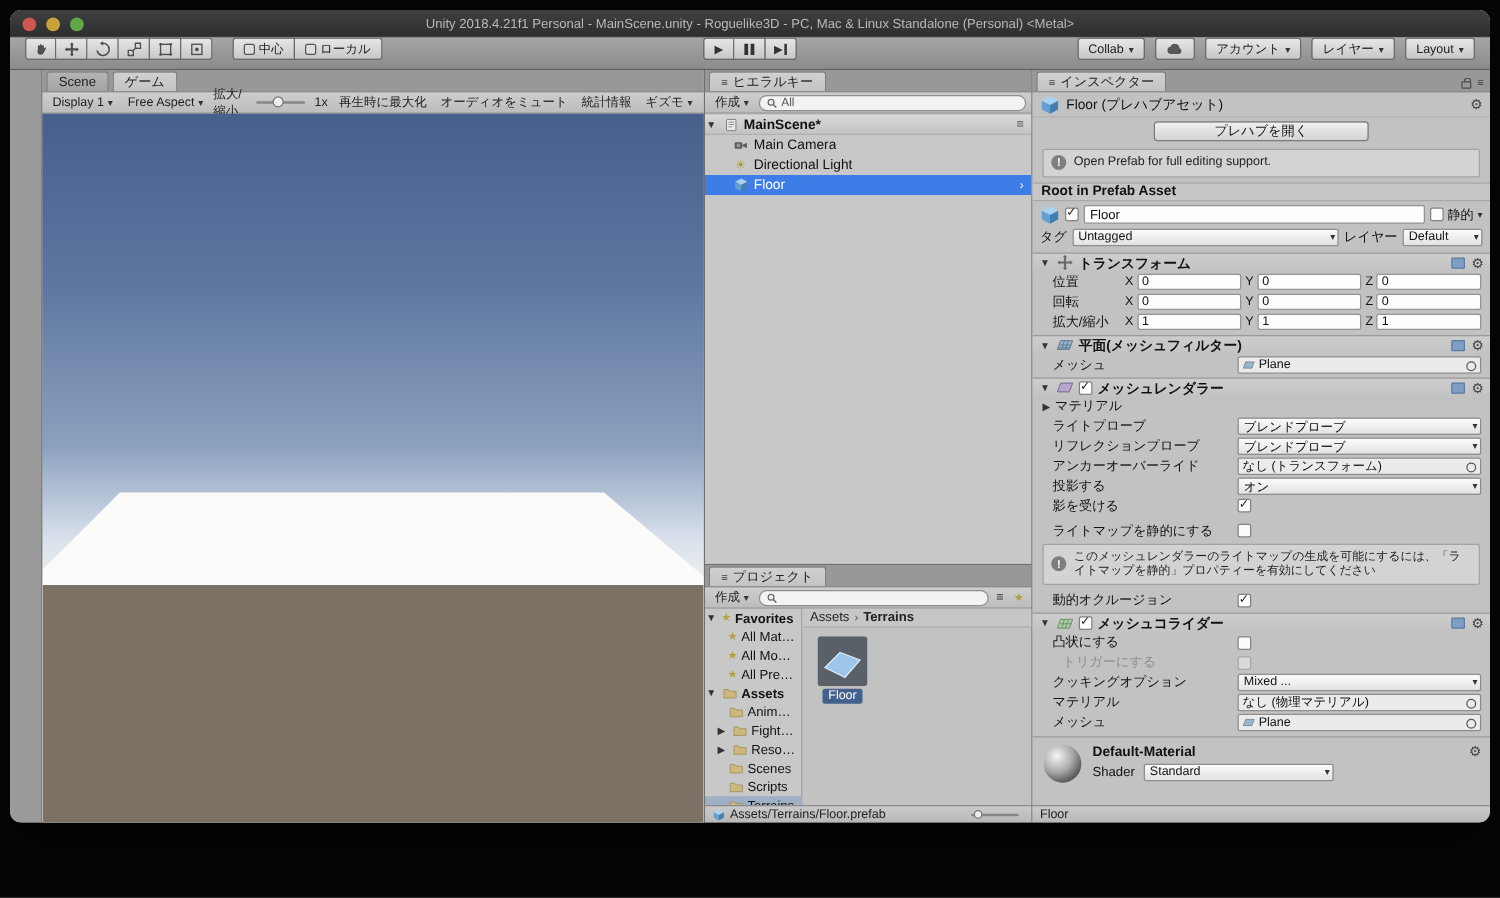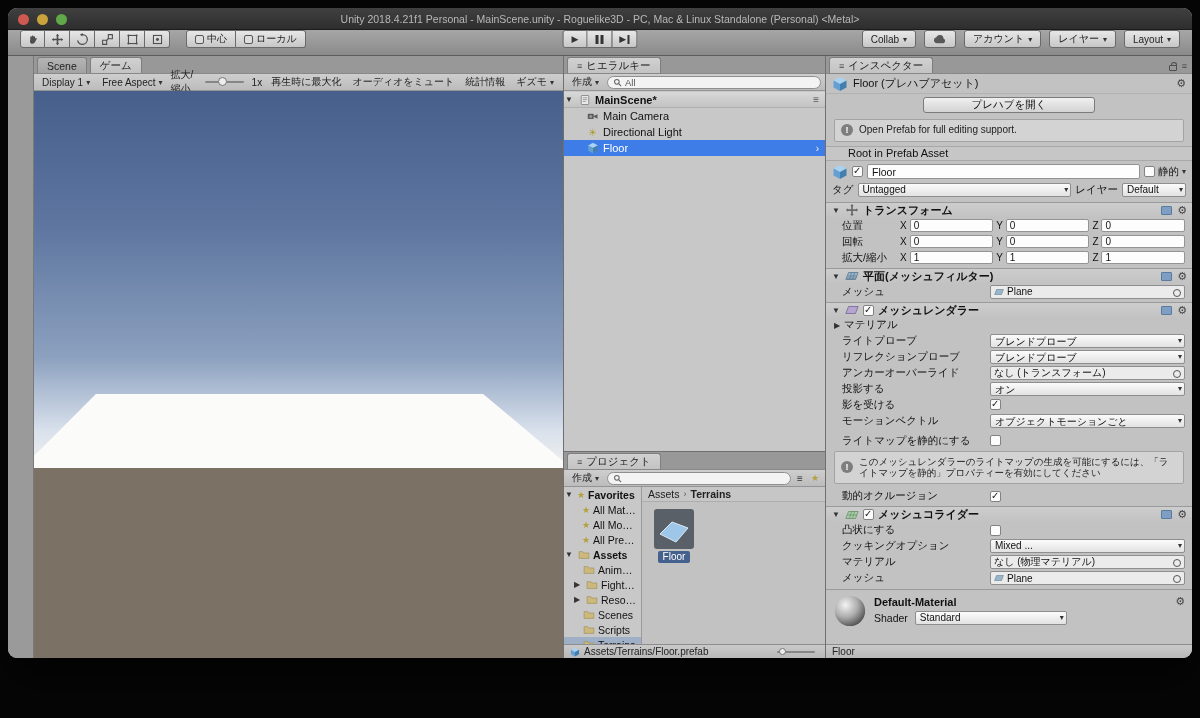--- a/index.html
+++ b/index.html
@@ -90,21 +90,21 @@
 
 .insp-body{flex:1;overflow:hidden;background:#c2c2c2;font-size:11px;color:#111;display:flex;flex-direction:column}
 .asset-hdr{height:20px;flex:none;display:flex;align-items:center;gap:5px;padding:0 6px;border-bottom:1px solid #b2b2b2}
 .asset-hdr svg{width:16px;height:16px}
 .gear{color:#454545;font-size:11px}
 .btnrow{display:flex;justify-content:center;padding:3px 0 4px;flex:none}
 .unibtn{min-width:172px;height:16px;background:linear-gradient(#f0f0f0,#d3d3d3);border:1px solid #7b7b7b;border-radius:3px;font-size:10.5px;color:#111;display:flex;align-items:center;justify-content:center;font-family:inherit}
 .helpbox{margin:2px 8px 4px;background:#d3d3d3;border:1px solid #a3a3a3;border-radius:2px;display:flex;align-items:center;gap:6px;padding:4px 6px;font-size:10px;color:#222;line-height:1.25;flex:none}
 .ibang{width:12px;height:12px;flex:none;border-radius:50%;background:#7e7e7e;display:flex;align-items:center;justify-content:center}
 .ibang::after{content:"!";color:#fff;font-size:9px;font-weight:bold}
-.roothdr{height:15px;flex:none;display:flex;align-items:center;font-weight:normal;font-size:11px;padding:0 22px;border-top:1px solid #a8a8a8;border-bottom:1px solid #a8a8a8;background:#c6c6c6}
+.roothdr{height:15px;flex:none;display:flex;align-items:center;font-weight:bold;font-size:11px;padding:0 7px;border-top:1px solid #a8a8a8;border-bottom:1px solid #a8a8a8;background:#c6c6c6}
 .gorow{display:flex;align-items:center;gap:4px;padding:3px 6px 1px;flex:none}
 .gorow svg{width:16px;height:16px}
 .namefield{flex:1;height:15px;background:#fdfdfd;border:1px solid #929292;border-radius:2px;font-size:10.5px;display:flex;align-items:center;padding:0 4px;min-width:0}
 .staticbox{display:flex;align-items:center;gap:3px;font-size:10.5px;flex:none}
 .tagrow{display:flex;align-items:center;gap:4px;padding:2px 6px 3px;font-size:10.5px;flex:none}
 .popup{height:14px;background:linear-gradient(#fbfbfb,#e2e2e2);border:1px solid #8e8e8e;border-radius:2px;font-size:10px;display:flex;align-items:flex-start;padding:0 13px 0 4px;position:relative;overflow:hidden;white-space:nowrap;min-width:0;color:#111}
 .popup::after{content:"▾";position:absolute;right:2px;top:1px;font-size:8px;color:#333}
 .objfield{height:14px;background:#ebebeb;border:1px solid #8e8e8e;border-radius:2px;font-size:10px;display:flex;align-items:center;gap:3px;padding:0 15px 0 3px;position:relative;overflow:hidden;white-space:nowrap;min-width:0;color:#111}
 .objfield::after{content:"";position:absolute;right:3px;top:3px;width:6px;height:6px;border:1.5px solid #555;border-radius:50%}
 .objfield svg{width:10px;height:10px;flex:none}
@@ -648,26 +648,20 @@
         <div class="irow">
           <span class="ilabel">投影する</span>
           <div class="popup grow">
               <span>オン</span>
             </div>
         </div>
         <div class="irow">
           <span class="ilabel">影を受ける</span>
           <span class="chk" data-checked="true"></span>
         </div>
-        <div class="irow">
-          <span class="ilabel">モーションベクトル</span>
-          <div class="popup grow">
-              <span>オブジェクトモーションごと</span>
-            </div>
-        </div>
         <div class="gaprow"></div>
         <div class="irow">
           <span class="ilabel">ライトマップを静的にする</span>
           <span class="chk" data-checked="false"></span>
         </div>
         <div class="helpbox" style="font-size:9.5px">
           <span class="ibang"></span>
           <span>このメッシュレンダラーのライトマップの生成を可能にするには、「ライトマップを静的」プロパティーを有効にしてください</span>
         </div>
         <div class="irow">
@@ -684,20 +678,24 @@
           <span class="chk" data-checked="true"></span>
           <span>メッシュコライダー</span>
           <span class="hdricons">
               <span class="bookicon"></span>
               <span class="gear">⚙</span>
             </span>
         </div>
         <div class="irow">
           <span class="ilabel">凸状にする</span>
           <span class="chk" data-checked="false"></span>
+        </div>
+        <div class="irow">
+          <span class="ilabel dim" style="padding-left:8px">トリガーにする</span>
+          <span class="chk disabled" data-checked="false"></span>
         </div>
         <div class="irow">
           <span class="ilabel">クッキングオプション</span>
           <div class="popup grow">
               <span>Mixed ...</span>
             </div>
         </div>
         <div class="irow">
           <span class="ilabel">マテリアル</span>
           <div class="objfield grow">

